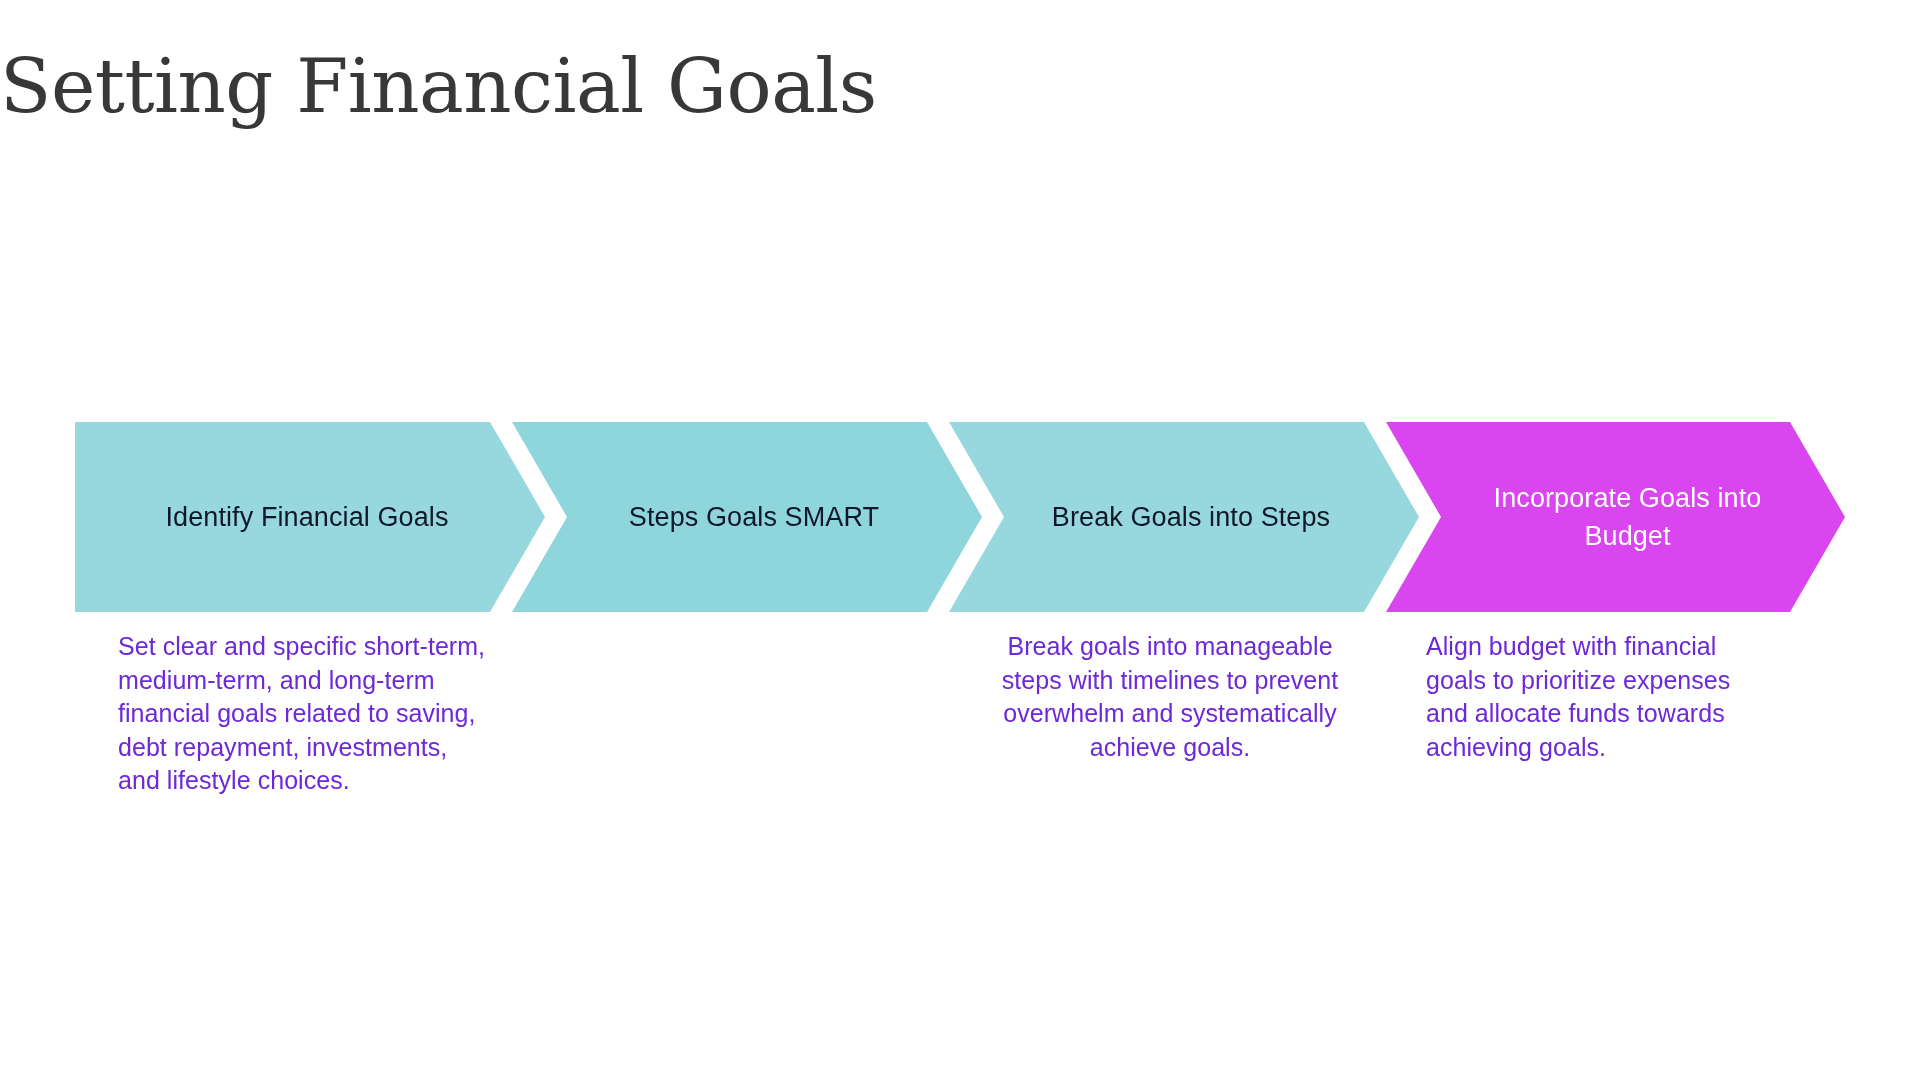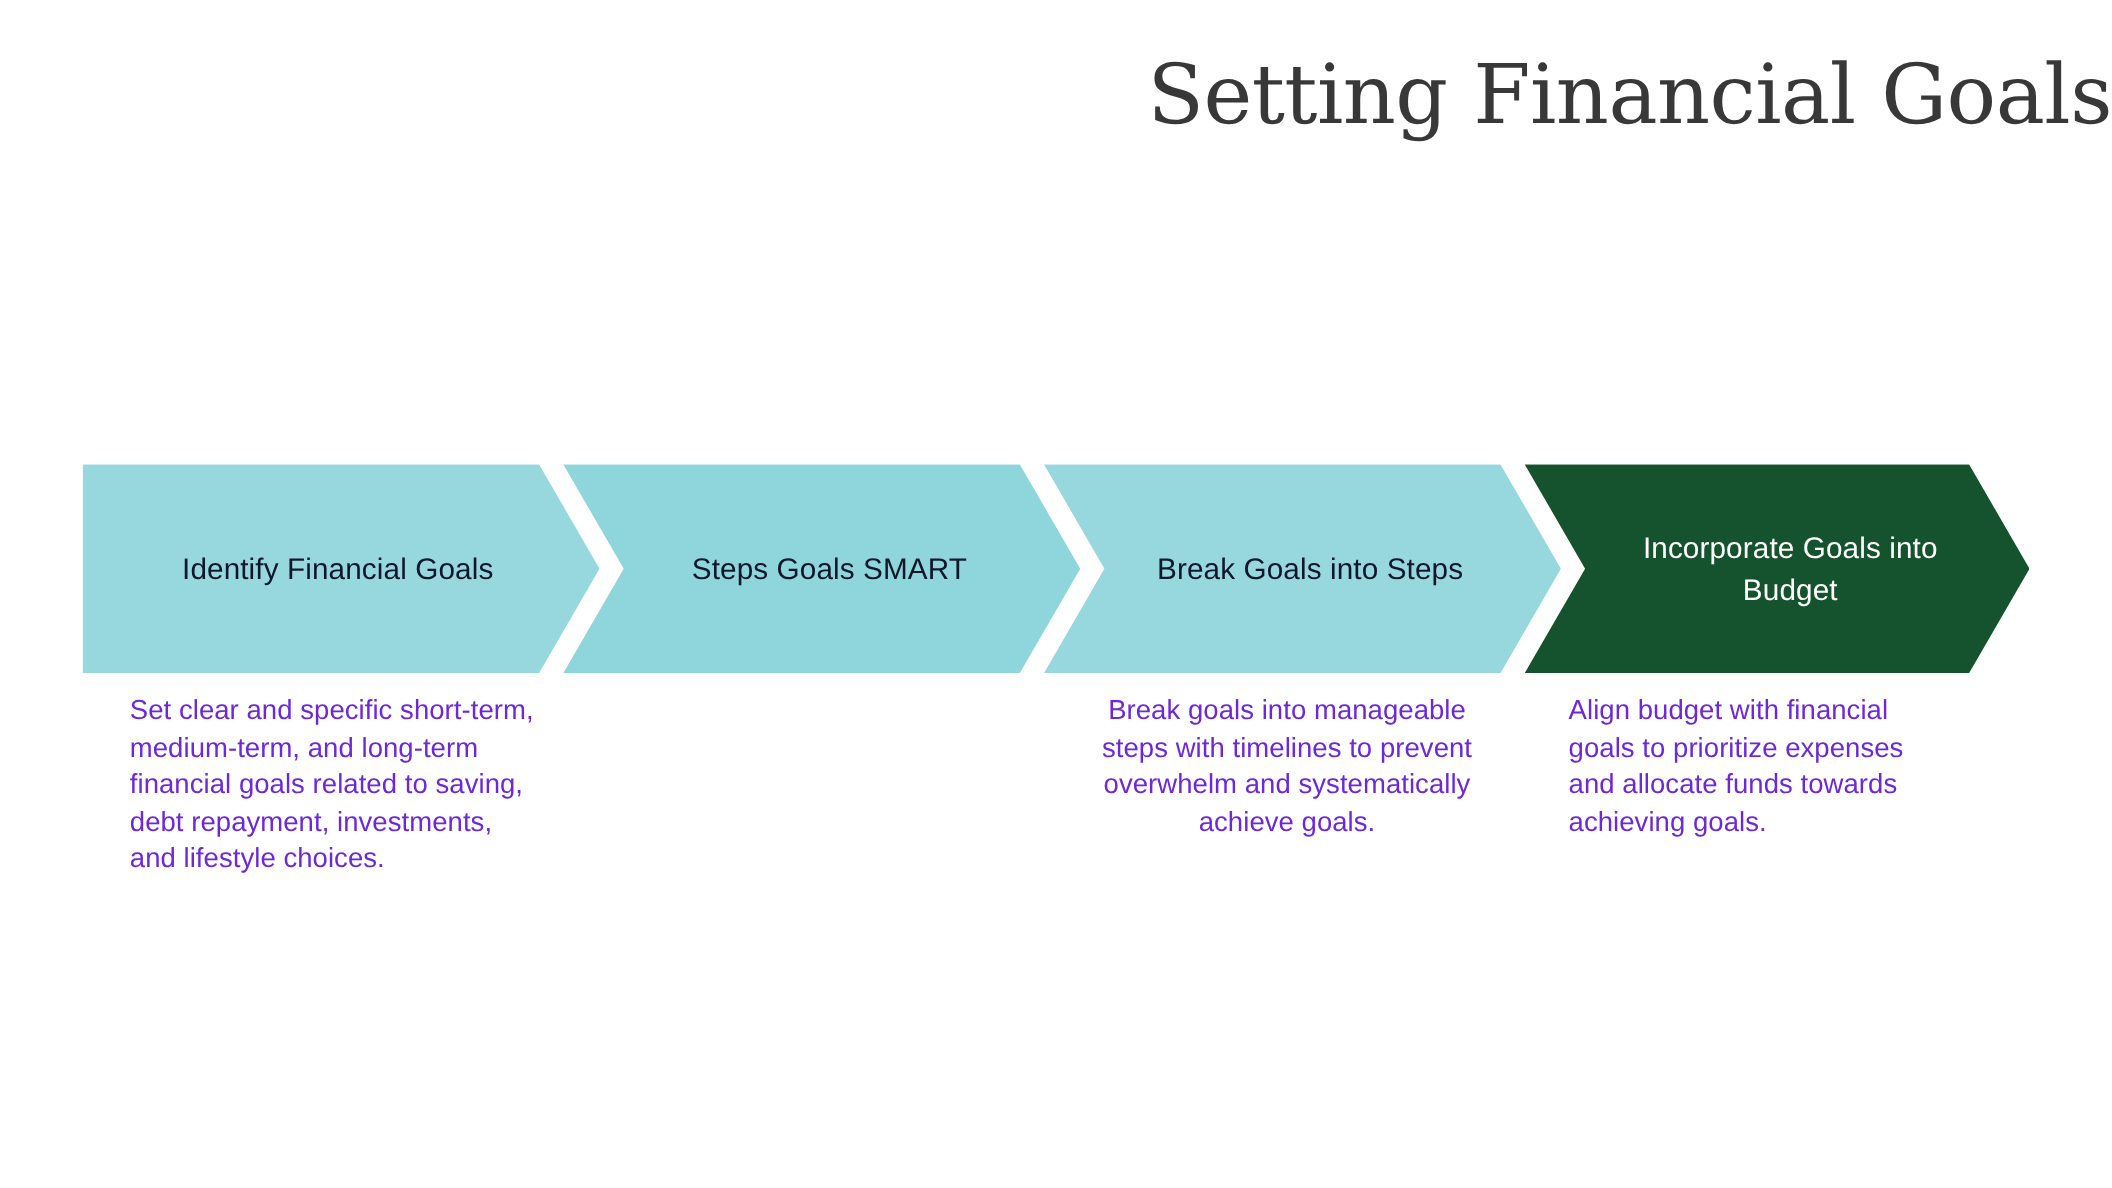--- a/index.html
+++ b/index.html
@@ -14,21 +14,21 @@
     overflow: hidden;
     font-family: "Liberation Sans", sans-serif;
   }
 
   
   .slide-title {
     position: absolute;
     top: 38px;
     left: 0;
     width: 1920px;
-    text-align: right;
+    text-align: left;
     font-family: "DejaVu Serif", "Liberation Serif", serif;
     font-size: 75px;
     line-height: 96px;
     font-weight: 400;
     color: #383838;
     letter-spacing: -0.5px;
     white-space: nowrap;
   }
 
   
@@ -50,21 +50,21 @@
     box-sizing: border-box;
   }
 
   
   .chev.c0 { left: 0px;    width: 470px; background: #97d8de;
              clip-path: polygon(0 0, 415px 0, 470px 95px, 415px 190px, 0 190px); }
   .chev.c1 { left: 437px;  width: 470px; background: #8fd5dc;
              clip-path: polygon(0 0, 415px 0, 470px 95px, 415px 190px, 0 190px, 55px 95px); }
   .chev.c2 { left: 874px;  width: 470px; background: #97d8de;
              clip-path: polygon(0 0, 415px 0, 470px 95px, 415px 190px, 0 190px, 55px 95px); }
-  .chev.c3 { left: 1311px; width: 459px; background: #14532d;
+  .chev.c3 { left: 1311px; width: 459px; background: #d946ef;
              clip-path: polygon(0 0, 404px 0, 459px 95px, 404px 190px, 0 190px, 55px 95px); }
 
   .chev-label {
     font-family: "Liberation Sans", sans-serif;
     font-size: 27px;
     line-height: 38px;
     font-weight: 400;
     color: #0f172a;
     text-align: center;
     width: 330px;

